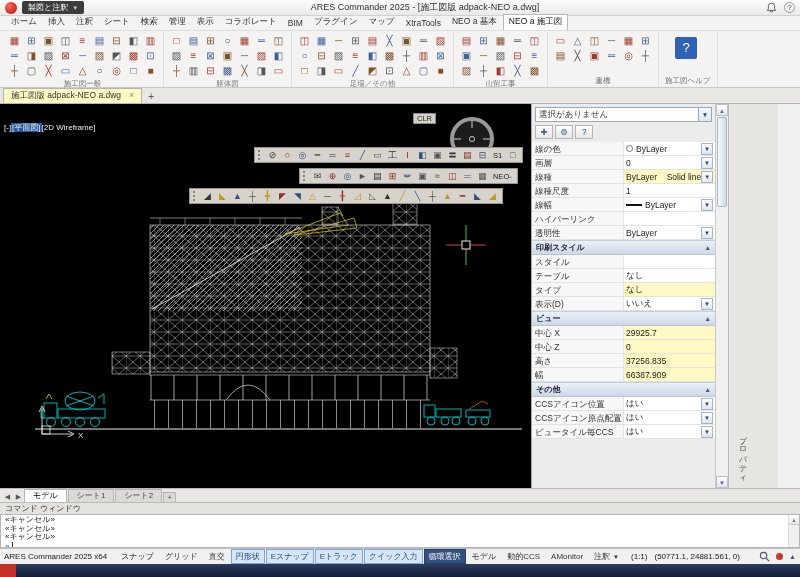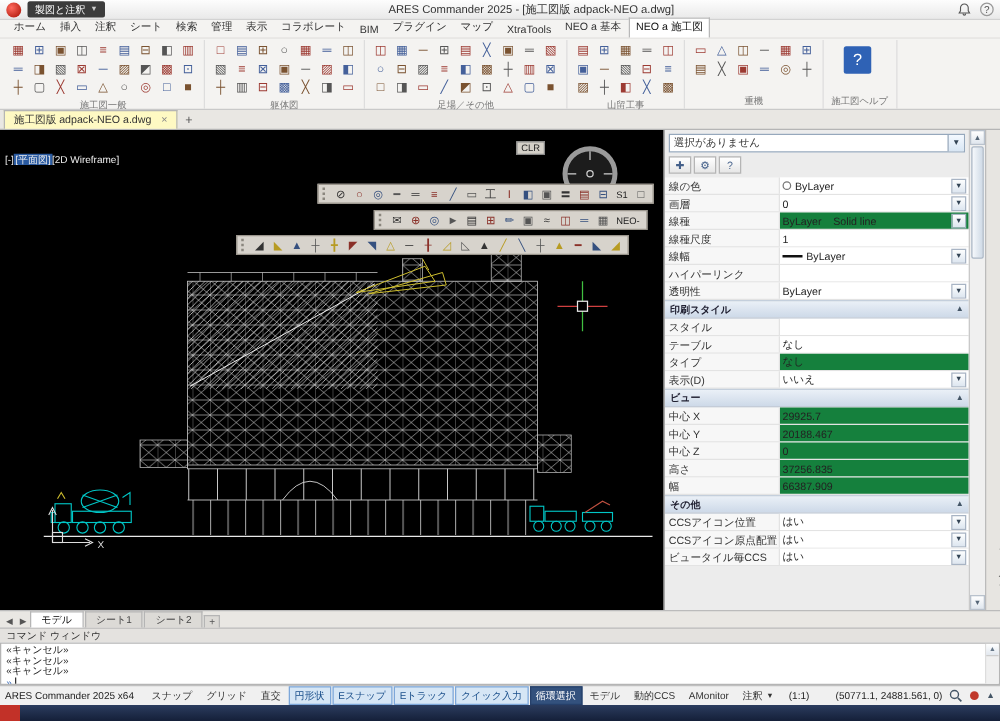--- a/index.html
+++ b/index.html
@@ -50,33 +50,33 @@
 .ftb .icell{width:15px;height:14px;font-size:9px;line-height:14px}
 .ftb .icell:nth-child(4n+1){color:#333}
 .ftb .icell:nth-child(4n+2){color:#8a3028}
 .ftb .icell:nth-child(4n+3){color:#35507f}
 .ftb .icell:nth-child(4n){color:#555}
 .t3 .icell:nth-child(3n+2){color:#b79b22}
 .tlabel{font-size:7.5px;color:#222;padding:0 3px;white-space:nowrap}
 .drawing{position:absolute;inset:0;z-index:0}
 
 
-.props{position:relative;width:257px;height:384px;background:#ececec;border-left:1px solid #aaa;font-size:8.5px;flex:none}
+.props{position:relative;width:197px;height:384px;background:#ececec;border-left:1px solid #aaa;font-size:8.5px;flex:none}
 .pbody{margin-right:13px}
 .pcombo{margin:3px 3px 2px;height:15px;background:#fff;border:1px solid #96a8bc;display:flex;align-items:center;padding-left:3px;color:#333;cursor:pointer}
 .pcombo .dd{margin-left:auto;width:13px;height:13px;background:linear-gradient(#f4f9ff,#d8e6f4);border-left:1px solid #96a8bc;text-align:center;font-size:6.5px;line-height:13px;color:#345}
 .ptools{display:flex;gap:2px;padding:1px 3px 3px}
 .ptool{width:18px;height:14px;border:1px solid #b5b5b5;background:linear-gradient(#fff,#e6e6e6);font-size:8.5px;text-align:center;line-height:12px;color:#44608a;cursor:pointer}
 .psec-h{height:15px;background:linear-gradient(#eaf0f7,#cdd9e8);border-top:1px solid #c4cfdc;border-bottom:1px solid #b9c4d2;display:flex;align-items:center;padding:0 4px;color:#223;font-weight:bold;font-size:8px;cursor:pointer}
 .psec-h .up{margin-left:auto;font-size:6.5px;color:#456}
 .prow{display:flex;height:14px;border-bottom:1px solid #e3e3e3;background:#f7f7f7}
 .pl{width:92px;padding:1.5px 3px 0;color:#333;border-right:1px solid #e3e3e3;overflow:hidden;white-space:nowrap;flex:none}
 .pv{flex:1;background:#fff;display:flex;align-items:center;padding:0 2px;color:#222;overflow:hidden;white-space:nowrap;cursor:text}
 .pv span{white-space:pre}
-.pv.blue{background:#15803d}
+.pv.blue{background:#fef9c3}
 .pv .dd{margin-left:auto;width:12px;height:12px;border:1px solid #a8b4c4;background:linear-gradient(#fdfefe,#dde6f0);font-size:6px;line-height:11px;text-align:center;color:#345;cursor:pointer;flex:none}
 .swc{width:7px;height:7px;border:1px solid #777;border-radius:50%;background:#fff;margin-right:3px;flex:none}
 .swl{width:16px;height:2px;background:#111;margin-right:3px;flex:none}
 .pscroll{position:absolute;right:0;top:0;width:13px;height:384px;background:#f0f0f0;border-left:1px solid #c9c9c9}
 .pscroll .arr{height:12px;text-align:center;font-size:6px;color:#567;line-height:12px;background:linear-gradient(#fff,#dfe6ee);border:1px solid #b9c2cd}
 .pscroll .thumb{margin:1px;height:90px;background:linear-gradient(90deg,#f6f9fc,#cfdae6);border:1px solid #a9b6c5;border-radius:2px}
 .pscroll .arr.bot{position:absolute;bottom:0;left:0;right:0}
 
 
 .rstrip{position:relative;width:50px;height:384px;background:#e7e5e1;border-left:1px solid #bbb;flex:none}
@@ -104,21 +104,21 @@
 
 
 .statusbar{height:16px;background:#f0f0f0;border-top:1px solid #c0c0c0;display:flex;align-items:center;font-size:8px;color:#333;padding:0 4px;gap:1px;white-space:nowrap}
 .appname{margin-right:8px;color:#222}
 .st{padding:1px 4px;border:1px solid transparent;color:#333;cursor:pointer}
 .st.on{background:#d6e6f5;border-color:#7da7d9;color:#1a4f8b}
 .st.dark{background:#33517d;border-color:#26406a;color:#fff}
 .st.menu{display:flex;gap:3px;align-items:center}
 .st.menu .car{font-size:6px}
 .scale{margin-left:6px;color:#222}
-.coords{margin-left:20px;color:#222}
+.coords{margin-left:6px;color:#222}
 .sticons{margin-left:auto;display:flex;gap:6px;align-items:center}
 .reddot{width:7px;height:7px;border-radius:50%;background:#c0392b}
 .uparr{font-size:7px;color:#456;cursor:pointer}
 
 
 .bstrip{height:13px;background:linear-gradient(#2b3c5e,#141f38);display:flex;align-items:center}
 .bred{width:16px;height:13px;background:#c23128}
 </style>
 </head>
 <body>
@@ -567,26 +567,20 @@
           <span>ビュー</span>
             <span class="up">▲</span>
         </div>
         <div class="prow">
           <div class="pl">中心 X</div>
           <div class="pv blue">
               <span>29925.7</span>
             </div>
         </div>
         <div class="prow">
-          <div class="pl">中心 Y</div>
-          <div class="pv blue">
-              <span>20188.467</span>
-            </div>
-        </div>
-        <div class="prow">
           <div class="pl">中心 Z</div>
           <div class="pv blue">
               <span>0</span>
             </div>
         </div>
         <div class="prow">
           <div class="pl">高さ</div>
           <div class="pv blue">
               <span>37256.835</span>
             </div>

